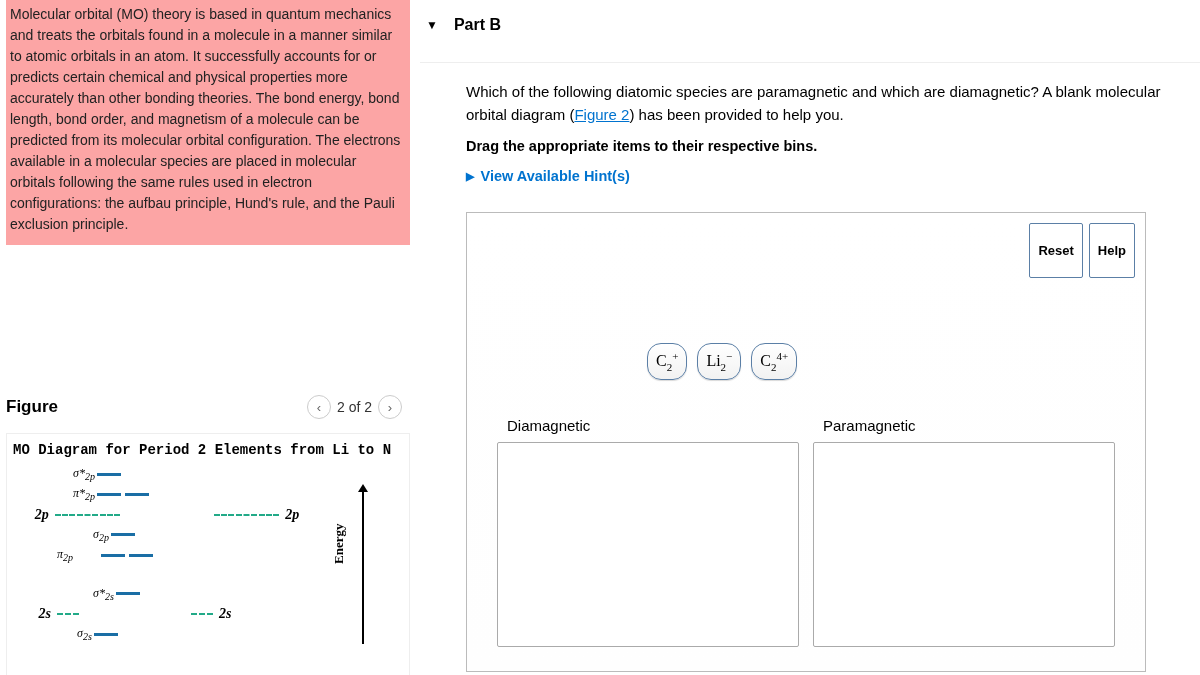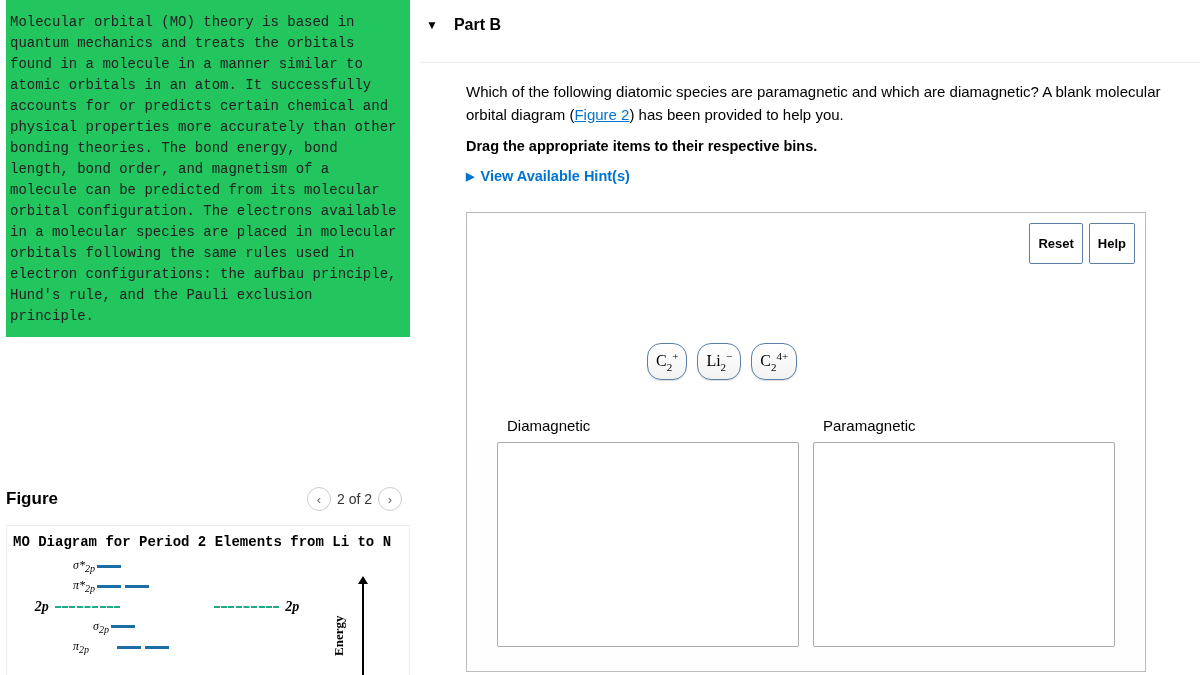--- a/index.html
+++ b/index.html
@@ -1,19 +1,19 @@
 <!DOCTYPE html>
 <html><head>
 <meta charset="utf-8">
 <style>
   * { box-sizing: border-box; margin: 0; padding: 0; }
   body { font-family: Arial, Helvetica, sans-serif; font-size: 14px; color: #000; width: 1200px; height: 675px; background: #fff; overflow: hidden; }
   .container { display: flex; width: 1200px; height: 675px; }
   .left-panel { width: 420px; padding: 0 10px 10px 6px; }
-  .intro-box { background: #22c55e; padding: 12px 8px 10px 4px; line-height: 1.5; font-size: 14px; color: #222; font-family: Liberation Mono, monospace; }
+  .intro-box { background: #fca5a5; padding: 4px 8px 10px 4px; line-height: 1.5; font-size: 14px; color: #222; }
   .figure-section { margin-top: 150px; }
   .figure-header { display: flex; align-items: center; justify-content: space-between; padding-right: 8px; }
   .figure-title { font-size: 17px; font-weight: bold; }
   .pager { display: flex; align-items: center; gap: 6px; font-size: 14px; color: #333; }
   .pager-btn { width: 24px; height: 24px; border: 1px solid #ccc; border-radius: 50%; background: #fff; display: inline-flex; align-items: center; justify-content: center; font-size: 13px; color: #666; cursor: pointer; }
   .mo-card { border: 1px solid #eee; margin-top: 14px; padding: 8px 6px 8px 6px; }
   .mo-title { font-family: Liberation Mono, monospace; font-weight: bold; font-size: 14px; margin-bottom: 6px; }
   .mo-diagram { position: relative; height: 230px; }
   .energy-arrow { position: absolute; right: 30px; top: 20px; height: 160px; width: 20px; display: flex; flex-direction: column; align-items: center; }
   .arrow-head { width:0; height:0; border-left: 5px solid transparent; border-right: 5px solid transparent; border-bottom: 8px solid #000; }
@@ -33,21 +33,21 @@
   .caret-down { font-size: 12px; }
   .part-title { font-weight: bold; font-size: 16px; }
   .question-area { padding: 18px 18px 10px 46px; }
   .q-text { line-height: 1.5; font-size: 15px; }
   .fig-link { color: #0073cf; text-decoration: underline; }
   .drag-instr { font-weight: bold; margin-top: 12px; font-size: 14.5px; }
   .hints { color: #0073cf; font-weight: bold; margin-top: 14px; font-size: 14.5px; display:flex; align-items:center; gap:6px;}
   .hints .tri { font-size: 11px; }
   .work-area { margin: 18px 0 0 46px; border: 1px solid #bbb; width: 680px; height: 460px; position: relative; background: linear-gradient(#fff, #fefefe);}
   .toolbar { position:absolute; top:10px; right:10px; display:flex; gap:6px;}
-  .tool-btn { border: 1.5px solid #5b7fa6; background: #fff; padding: 12px 8px; font-size: 13px; font-weight:bold; color:#000; border-radius:2px; cursor:pointer;}
+  .tool-btn { border: 1.5px solid #5b7fa6; background: #fff; padding: 19px 8px; font-size: 13px; font-weight:bold; color:#000; border-radius:2px; cursor:pointer;}
   .chips { position:absolute; top: 130px; left: 180px; display:flex; gap:10px;}
   .chip { border: 1.5px solid #5b7fa6; border-radius: 14px; background: linear-gradient(#fff,#f2f2f2); padding: 6px 8px; font-family: 'Times New Roman', serif; font-size: 16px; cursor: grab; box-shadow: 0 1px 1px rgba(0,0,0,0.15);}
   .chip sub { font-size: 11px; }
   .chip sup { font-size: 11px; }
   .bins { position:absolute; top: 200px; left: 30px; right: 30px; bottom: 12px; display:flex; gap: 14px;}
   .bin { flex:1; }
   .bin-title { font-size: 15px; padding: 4px 10px; }
   .bin-box { border: 1px solid #aaa; border-radius: 2px; height: 205px; margin-top: 4px; background:#fff;}
 </style>
 </head>
@@ -97,21 +97,21 @@
               <div style="width:100px"></div>
               <div class="dash"></div>
                 <div class="dash" style="margin-left:2px;"></div>
                 <div class="dash" style="margin-left:2px;"></div>
               <span class="ao-right">2p</span>
             </div>
             <div class="row" style="margin-left:76px;">
               <span class="mo-lbl"><span>σ</span><sub>2p</sub></span>
               <div class="mo-line"></div>
             </div>
-            <div class="row" style="margin-left:56px;gap:26px;">
+            <div class="row" style="margin-left:40px;gap:26px;">
               <span class="mo-lbl"><span>π</span><sub>2p</sub></span>
               <div class="mo-pair">
                   <div class="mo-line"></div>
                   <div class="mo-line"></div>
                 </div>
             </div>
             <div style="height:18px"></div>
             <div class="row" style="margin-left:76px;">
               <span class="mo-lbl"><span>σ*</span><sub>2s</sub></span>
               <div class="mo-line"></div>

